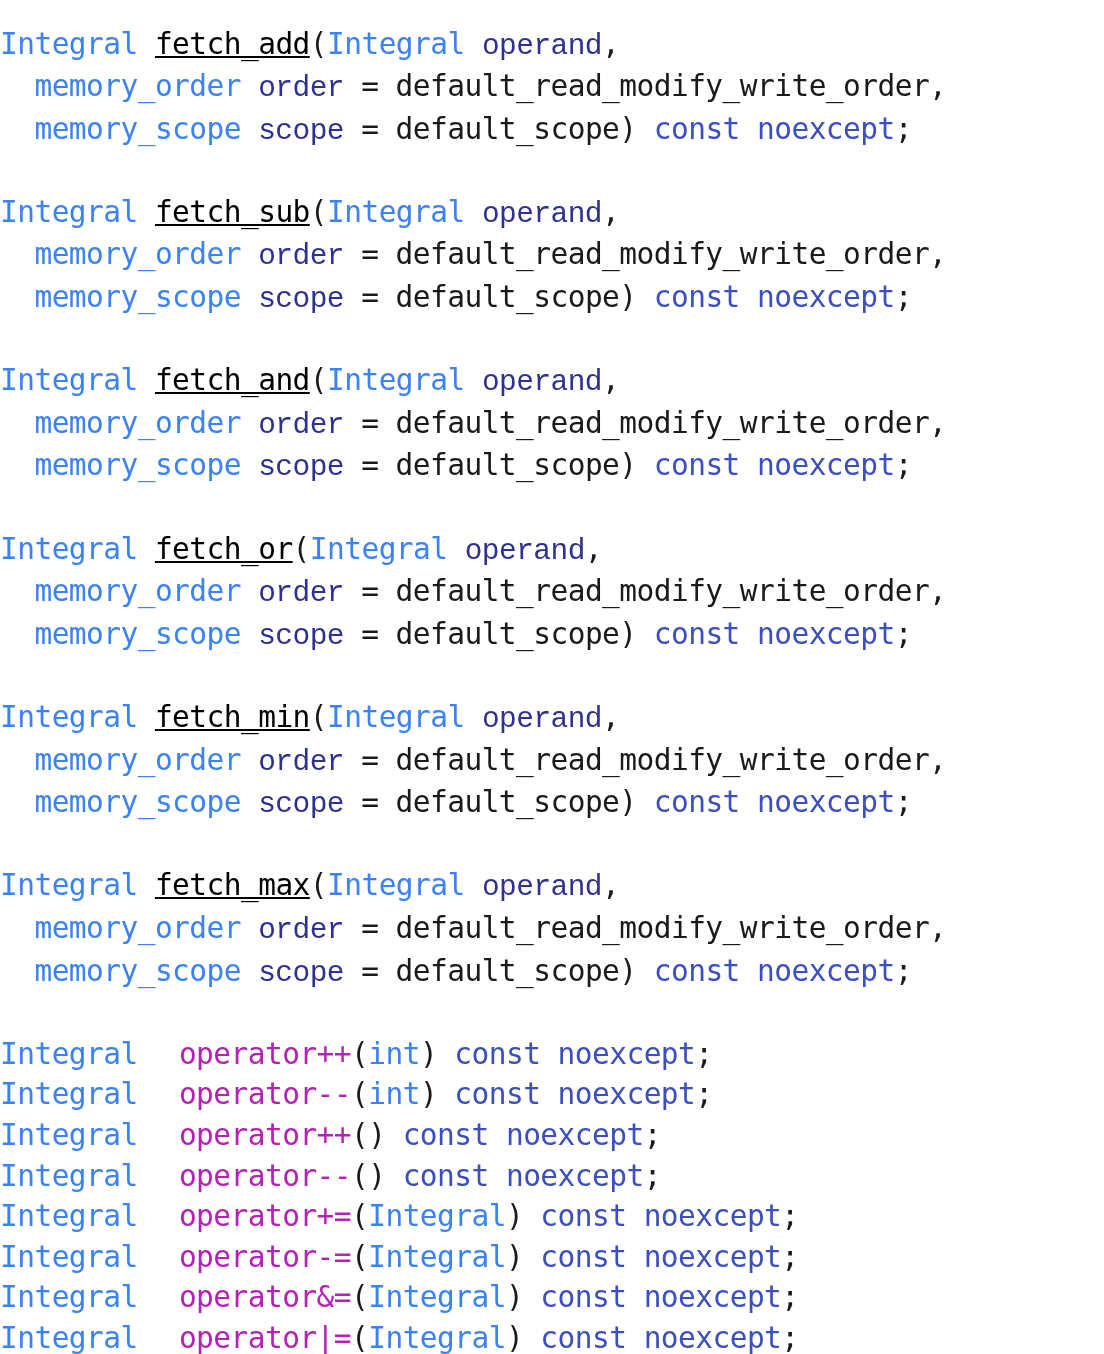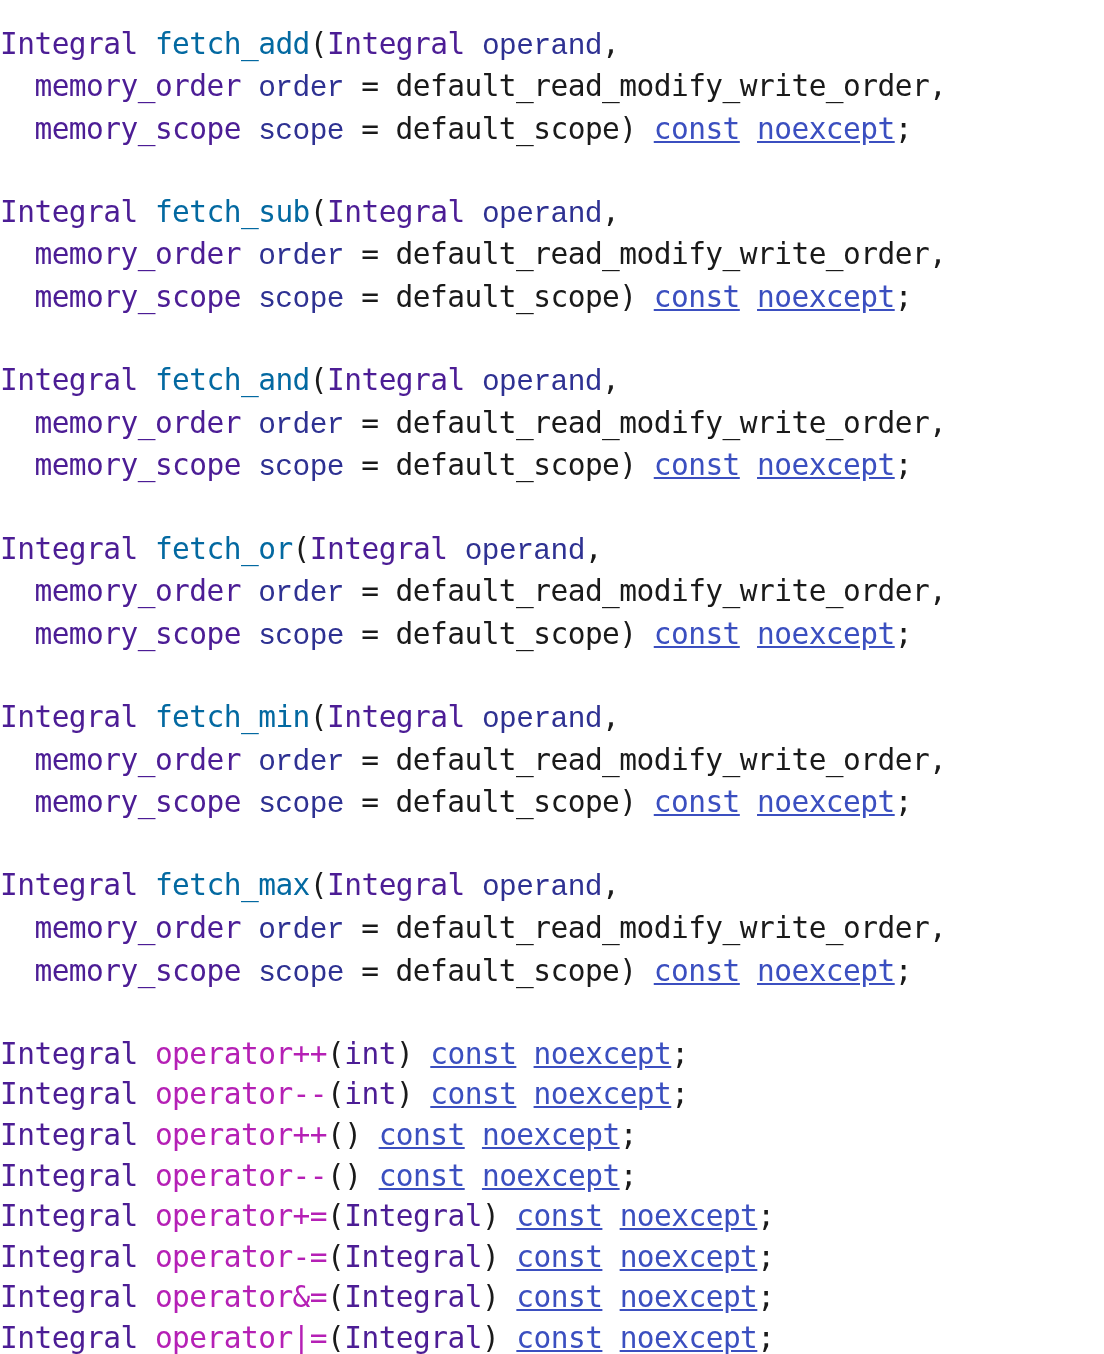--- a/index.html
+++ b/index.html
@@ -25,24 +25,24 @@
     font-family: "DejaVu Sans Mono", "Liberation Mono", monospace;
   }
   .code-line {
     white-space: pre;
     min-height: 40.6px;
   }
   .code-line.blank {
     height: 40.6px;
   }
   
-  .tok-type     { color: #4c1d95; }  
-  .tok-kw       { color: #3b4fc0; text-decoration: underline; }  
-  .tok-fn       { color: #0369a1; }  
-  .tok-op       { color: #b520b5; }  
+  .tok-type     { color: #3b82f6; }  
+  .tok-kw       { color: #3b4fc0; }  
+  .tok-fn       { color: #000000; text-decoration: underline; }  
+  .tok-op       { color: #b520b5; margin-left: 24px; }  
   .tok-var      { color: #2e3192; font-family: Liberation Mono, monospace; }  
   .tok-plain    { color: #1a1a1a; }  
   .tok-punc     { color: #1a1a1a; }
 </style>
 </head>
 <body>
 
 <pre id="code-listing"><div class="code-line"><span class="tok-type">Integral</span><span class="tok-plain"> </span><span class="tok-fn">fetch_add</span><span class="tok-punc">(</span><span class="tok-type">Integral</span><span class="tok-plain"> </span><span class="tok-var">operand</span><span class="tok-punc">,</span></div><div class="code-line"><span class="tok-plain">  </span><span class="tok-type">memory_order</span><span class="tok-plain"> </span><span class="tok-var">order</span><span class="tok-plain"> = </span><span class="tok-plain">default_read_modify_write_order</span><span class="tok-punc">,</span></div><div class="code-line"><span class="tok-plain">  </span><span class="tok-type">memory_scope</span><span class="tok-plain"> </span><span class="tok-var">scope</span><span class="tok-plain"> = </span><span class="tok-plain">default_scope</span><span class="tok-punc">) </span><span class="tok-kw">const</span><span class="tok-plain"> </span><span class="tok-kw">noexcept</span><span class="tok-punc">;</span></div><div class="code-line blank">&nbsp;</div><div class="code-line"><span class="tok-type">Integral</span><span class="tok-plain"> </span><span class="tok-fn">fetch_sub</span><span class="tok-punc">(</span><span class="tok-type">Integral</span><span class="tok-plain"> </span><span class="tok-var">operand</span><span class="tok-punc">,</span></div><div class="code-line"><span class="tok-plain">  </span><span class="tok-type">memory_order</span><span class="tok-plain"> </span><span class="tok-var">order</span><span class="tok-plain"> = </span><span class="tok-plain">default_read_modify_write_order</span><span class="tok-punc">,</span></div><div class="code-line"><span class="tok-plain">  </span><span class="tok-type">memory_scope</span><span class="tok-plain"> </span><span class="tok-var">scope</span><span class="tok-plain"> = </span><span class="tok-plain">default_scope</span><span class="tok-punc">) </span><span class="tok-kw">const</span><span class="tok-plain"> </span><span class="tok-kw">noexcept</span><span class="tok-punc">;</span></div><div class="code-line blank">&nbsp;</div><div class="code-line"><span class="tok-type">Integral</span><span class="tok-plain"> </span><span class="tok-fn">fetch_and</span><span class="tok-punc">(</span><span class="tok-type">Integral</span><span class="tok-plain"> </span><span class="tok-var">operand</span><span class="tok-punc">,</span></div><div class="code-line"><span class="tok-plain">  </span><span class="tok-type">memory_order</span><span class="tok-plain"> </span><span class="tok-var">order</span><span class="tok-plain"> = </span><span class="tok-plain">default_read_modify_write_order</span><span class="tok-punc">,</span></div><div class="code-line"><span class="tok-plain">  </span><span class="tok-type">memory_scope</span><span class="tok-plain"> </span><span class="tok-var">scope</span><span class="tok-plain"> = </span><span class="tok-plain">default_scope</span><span class="tok-punc">) </span><span class="tok-kw">const</span><span class="tok-plain"> </span><span class="tok-kw">noexcept</span><span class="tok-punc">;</span></div><div class="code-line blank">&nbsp;</div><div class="code-line"><span class="tok-type">Integral</span><span class="tok-plain"> </span><span class="tok-fn">fetch_or</span><span class="tok-punc">(</span><span class="tok-type">Integral</span><span class="tok-plain"> </span><span class="tok-var">operand</span><span class="tok-punc">,</span></div><div class="code-line"><span class="tok-plain">  </span><span class="tok-type">memory_order</span><span class="tok-plain"> </span><span class="tok-var">order</span><span class="tok-plain"> = </span><span class="tok-plain">default_read_modify_write_order</span><span class="tok-punc">,</span></div><div class="code-line"><span class="tok-plain">  </span><span class="tok-type">memory_scope</span><span class="tok-plain"> </span><span class="tok-var">scope</span><span class="tok-plain"> = </span><span class="tok-plain">default_scope</span><span class="tok-punc">) </span><span class="tok-kw">const</span><span class="tok-plain"> </span><span class="tok-kw">noexcept</span><span class="tok-punc">;</span></div><div class="code-line blank">&nbsp;</div><div class="code-line"><span class="tok-type">Integral</span><span class="tok-plain"> </span><span class="tok-fn">fetch_min</span><span class="tok-punc">(</span><span class="tok-type">Integral</span><span class="tok-plain"> </span><span class="tok-var">operand</span><span class="tok-punc">,</span></div><div class="code-line"><span class="tok-plain">  </span><span class="tok-type">memory_order</span><span class="tok-plain"> </span><span class="tok-var">order</span><span class="tok-plain"> = </span><span class="tok-plain">default_read_modify_write_order</span><span class="tok-punc">,</span></div><div class="code-line"><span class="tok-plain">  </span><span class="tok-type">memory_scope</span><span class="tok-plain"> </span><span class="tok-var">scope</span><span class="tok-plain"> = </span><span class="tok-plain">default_scope</span><span class="tok-punc">) </span><span class="tok-kw">const</span><span class="tok-plain"> </span><span class="tok-kw">noexcept</span><span class="tok-punc">;</span></div><div class="code-line blank">&nbsp;</div><div class="code-line"><span class="tok-type">Integral</span><span class="tok-plain"> </span><span class="tok-fn">fetch_max</span><span class="tok-punc">(</span><span class="tok-type">Integral</span><span class="tok-plain"> </span><span class="tok-var">operand</span><span class="tok-punc">,</span></div><div class="code-line"><span class="tok-plain">  </span><span class="tok-type">memory_order</span><span class="tok-plain"> </span><span class="tok-var">order</span><span class="tok-plain"> = </span><span class="tok-plain">default_read_modify_write_order</span><span class="tok-punc">,</span></div><div class="code-line"><span class="tok-plain">  </span><span class="tok-type">memory_scope</span><span class="tok-plain"> </span><span class="tok-var">scope</span><span class="tok-plain"> = </span><span class="tok-plain">default_scope</span><span class="tok-punc">) </span><span class="tok-kw">const</span><span class="tok-plain"> </span><span class="tok-kw">noexcept</span><span class="tok-punc">;</span></div><div class="code-line blank">&nbsp;</div><div class="code-line"><span class="tok-type">Integral</span><span class="tok-plain"> </span><span class="tok-op">operator++</span><span class="tok-punc">(</span><span class="tok-type">int</span><span class="tok-punc">) </span><span class="tok-kw">const</span><span class="tok-plain"> </span><span class="tok-kw">noexcept</span><span class="tok-punc">;</span></div><div class="code-line"><span class="tok-type">Integral</span><span class="tok-plain"> </span><span class="tok-op">operator--</span><span class="tok-punc">(</span><span class="tok-type">int</span><span class="tok-punc">) </span><span class="tok-kw">const</span><span class="tok-plain"> </span><span class="tok-kw">noexcept</span><span class="tok-punc">;</span></div><div class="code-line"><span class="tok-type">Integral</span><span class="tok-plain"> </span><span class="tok-op">operator++</span><span class="tok-punc">() </span><span class="tok-kw">const</span><span class="tok-plain"> </span><span class="tok-kw">noexcept</span><span class="tok-punc">;</span></div><div class="code-line"><span class="tok-type">Integral</span><span class="tok-plain"> </span><span class="tok-op">operator--</span><span class="tok-punc">() </span><span class="tok-kw">const</span><span class="tok-plain"> </span><span class="tok-kw">noexcept</span><span class="tok-punc">;</span></div><div class="code-line"><span class="tok-type">Integral</span><span class="tok-plain"> </span><span class="tok-op">operator+=</span><span class="tok-punc">(</span><span class="tok-type">Integral</span><span class="tok-punc">) </span><span class="tok-kw">const</span><span class="tok-plain"> </span><span class="tok-kw">noexcept</span><span class="tok-punc">;</span></div><div class="code-line"><span class="tok-type">Integral</span><span class="tok-plain"> </span><span class="tok-op">operator-=</span><span class="tok-punc">(</span><span class="tok-type">Integral</span><span class="tok-punc">) </span><span class="tok-kw">const</span><span class="tok-plain"> </span><span class="tok-kw">noexcept</span><span class="tok-punc">;</span></div><div class="code-line"><span class="tok-type">Integral</span><span class="tok-plain"> </span><span class="tok-op">operator&amp;=</span><span class="tok-punc">(</span><span class="tok-type">Integral</span><span class="tok-punc">) </span><span class="tok-kw">const</span><span class="tok-plain"> </span><span class="tok-kw">noexcept</span><span class="tok-punc">;</span></div><div class="code-line"><span class="tok-type">Integral</span><span class="tok-plain"> </span><span class="tok-op">operator|=</span><span class="tok-punc">(</span><span class="tok-type">Integral</span><span class="tok-punc">) </span><span class="tok-kw">const</span><span class="tok-plain"> </span><span class="tok-kw">noexcept</span><span class="tok-punc">;</span></div><div class="code-line"><span class="tok-type">Integral</span><span class="tok-plain"> </span><span class="tok-op">operator^=</span><span class="tok-punc">(</span><span class="tok-type">Integral</span><span class="tok-punc">) </span><span class="tok-kw">const</span><span class="tok-plain"> </span><span class="tok-kw">noexcept</span><span class="tok-punc">;</span></div></pre>
 
 </body></html>

